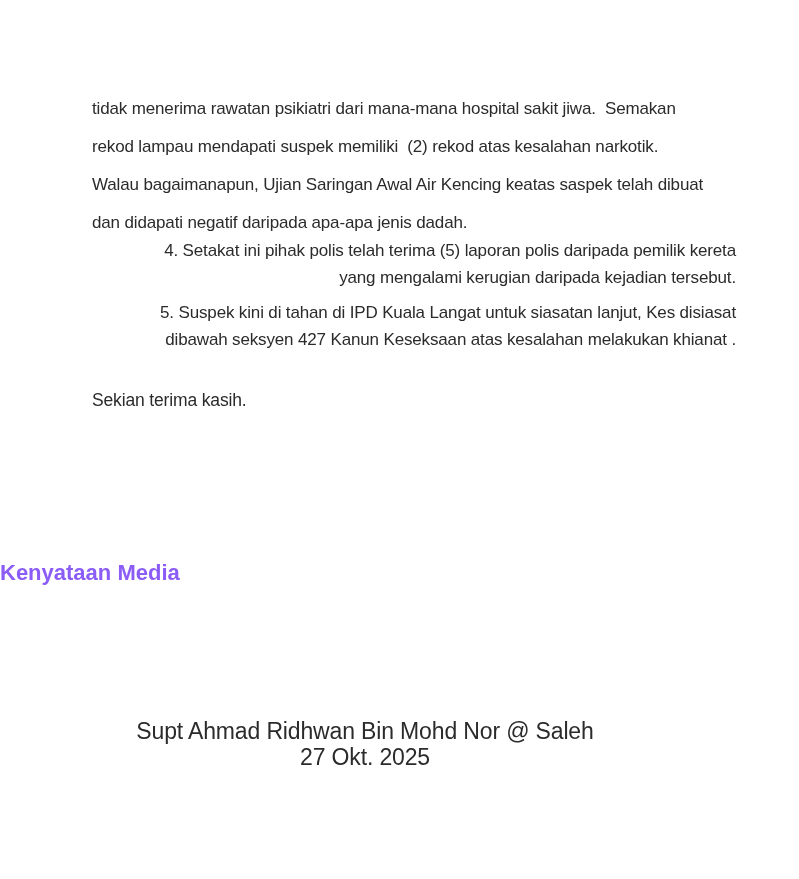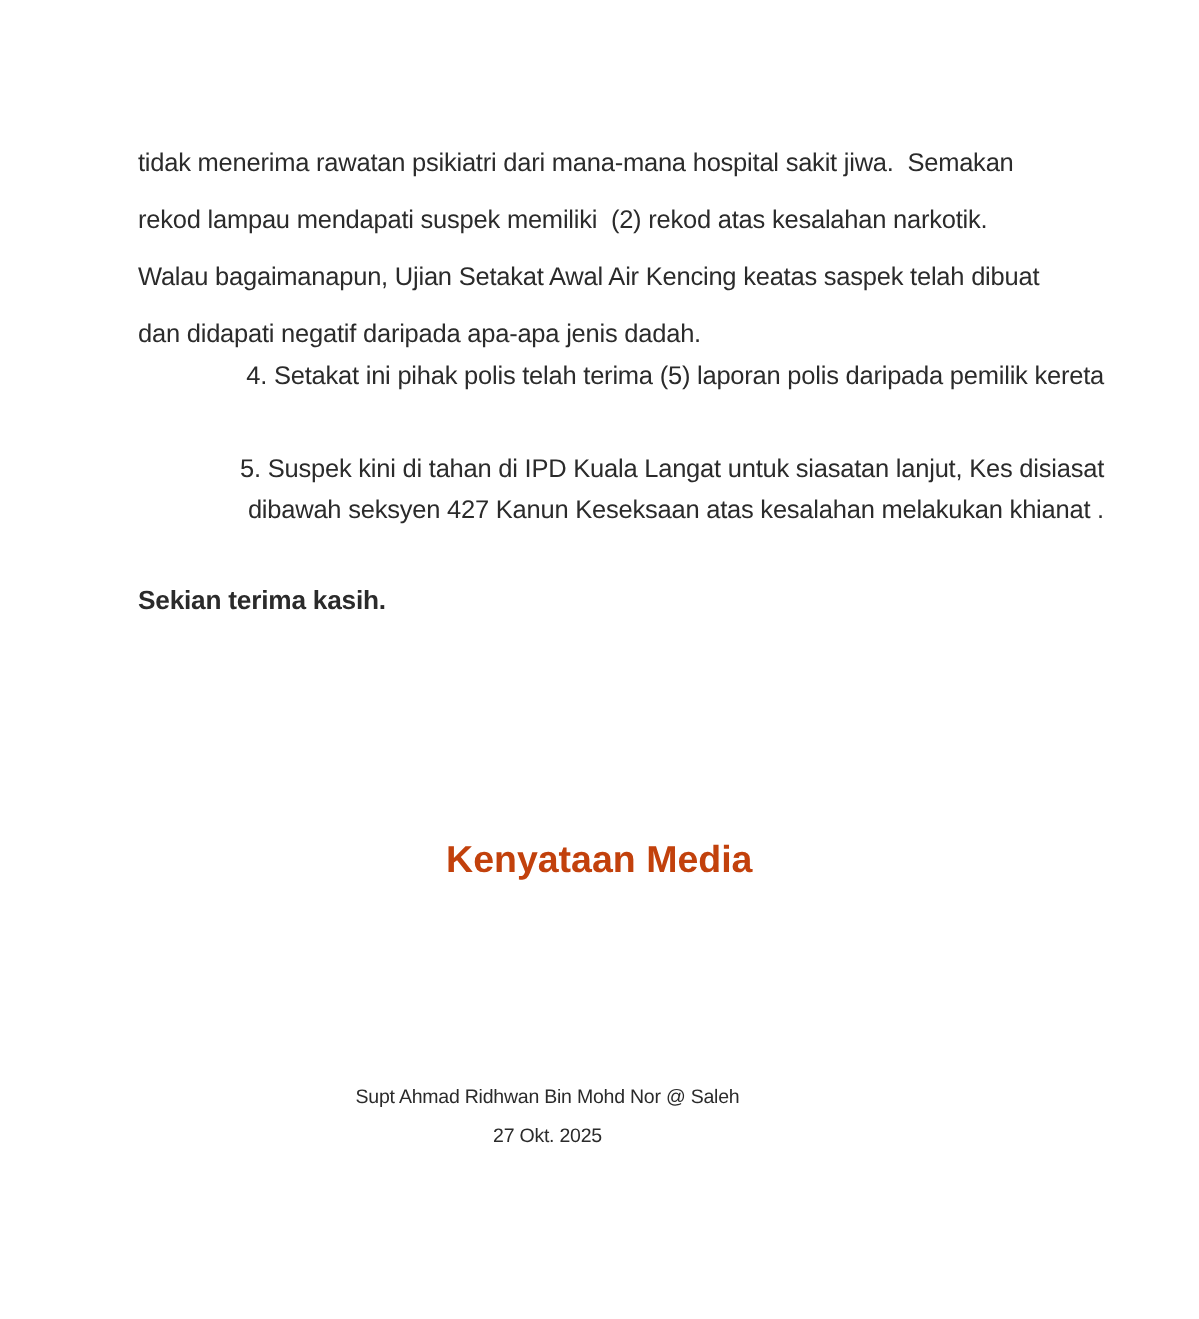--- a/index.html
+++ b/index.html
@@ -40,57 +40,56 @@
   .para-5 {
     top: 299px;
     font-size: 17px;
     line-height: 27px;
     text-align: right;
   }
   .closing {
     top: 388px;
     font-size: 17.5px;
     line-height: 24px;
-    font-weight: bold;
   }
   .heading {
     top: 561px;
     left: 0;
     right: auto;
     width: 799px;
-    text-align: center;
     font-weight: bold;
-    font-size: 25px;
+    font-size: 22px;
     line-height: 24px;
-    color: #c2410c;
+    color: #8b5cf6;
   }
   .signature {
     top: 718px;
     left: 0;
     right: auto;
     width: 730px;
     text-align: center;
-    font-size: 13px;
+    font-size: 23px;
     line-height: 26px;
   }
 </style>
 </head>
 <body>
 
 <div class="page">
 
   <div class="block para-1">
     <div class="line">tidak menerima rawatan psikiatri dari mana-mana hospital sakit jiwa.  Semakan</div>
     <div class="line">rekod lampau mendapati suspek memiliki  (2) rekod atas kesalahan narkotik.</div>
-    <div class="line">Walau bagaimanapun, Ujian Setakat Awal Air Kencing keatas saspek telah dibuat</div>
+    <div class="line">Walau bagaimanapun, Ujian Saringan Awal Air Kencing keatas saspek telah dibuat</div>
     <div class="line">dan didapati negatif daripada apa-apa jenis dadah.</div>
   </div>
 
   <div class="block para-4">
     <div class="line">4. Setakat ini pihak polis telah terima (5) laporan polis daripada pemilik kereta</div>
+    <div class="line">yang mengalami kerugian daripada kejadian tersebut.</div>
   </div>
 
   <div class="block para-5">
     <div class="line">5. Suspek kini di tahan di IPD Kuala Langat untuk siasatan lanjut, Kes disiasat</div>
     <div class="line">dibawah seksyen 427 Kanun Keseksaan atas kesalahan melakukan khianat .</div>
   </div>
 
   <div class="block closing">
     <div class="line">Sekian terima kasih.</div>
   </div>

